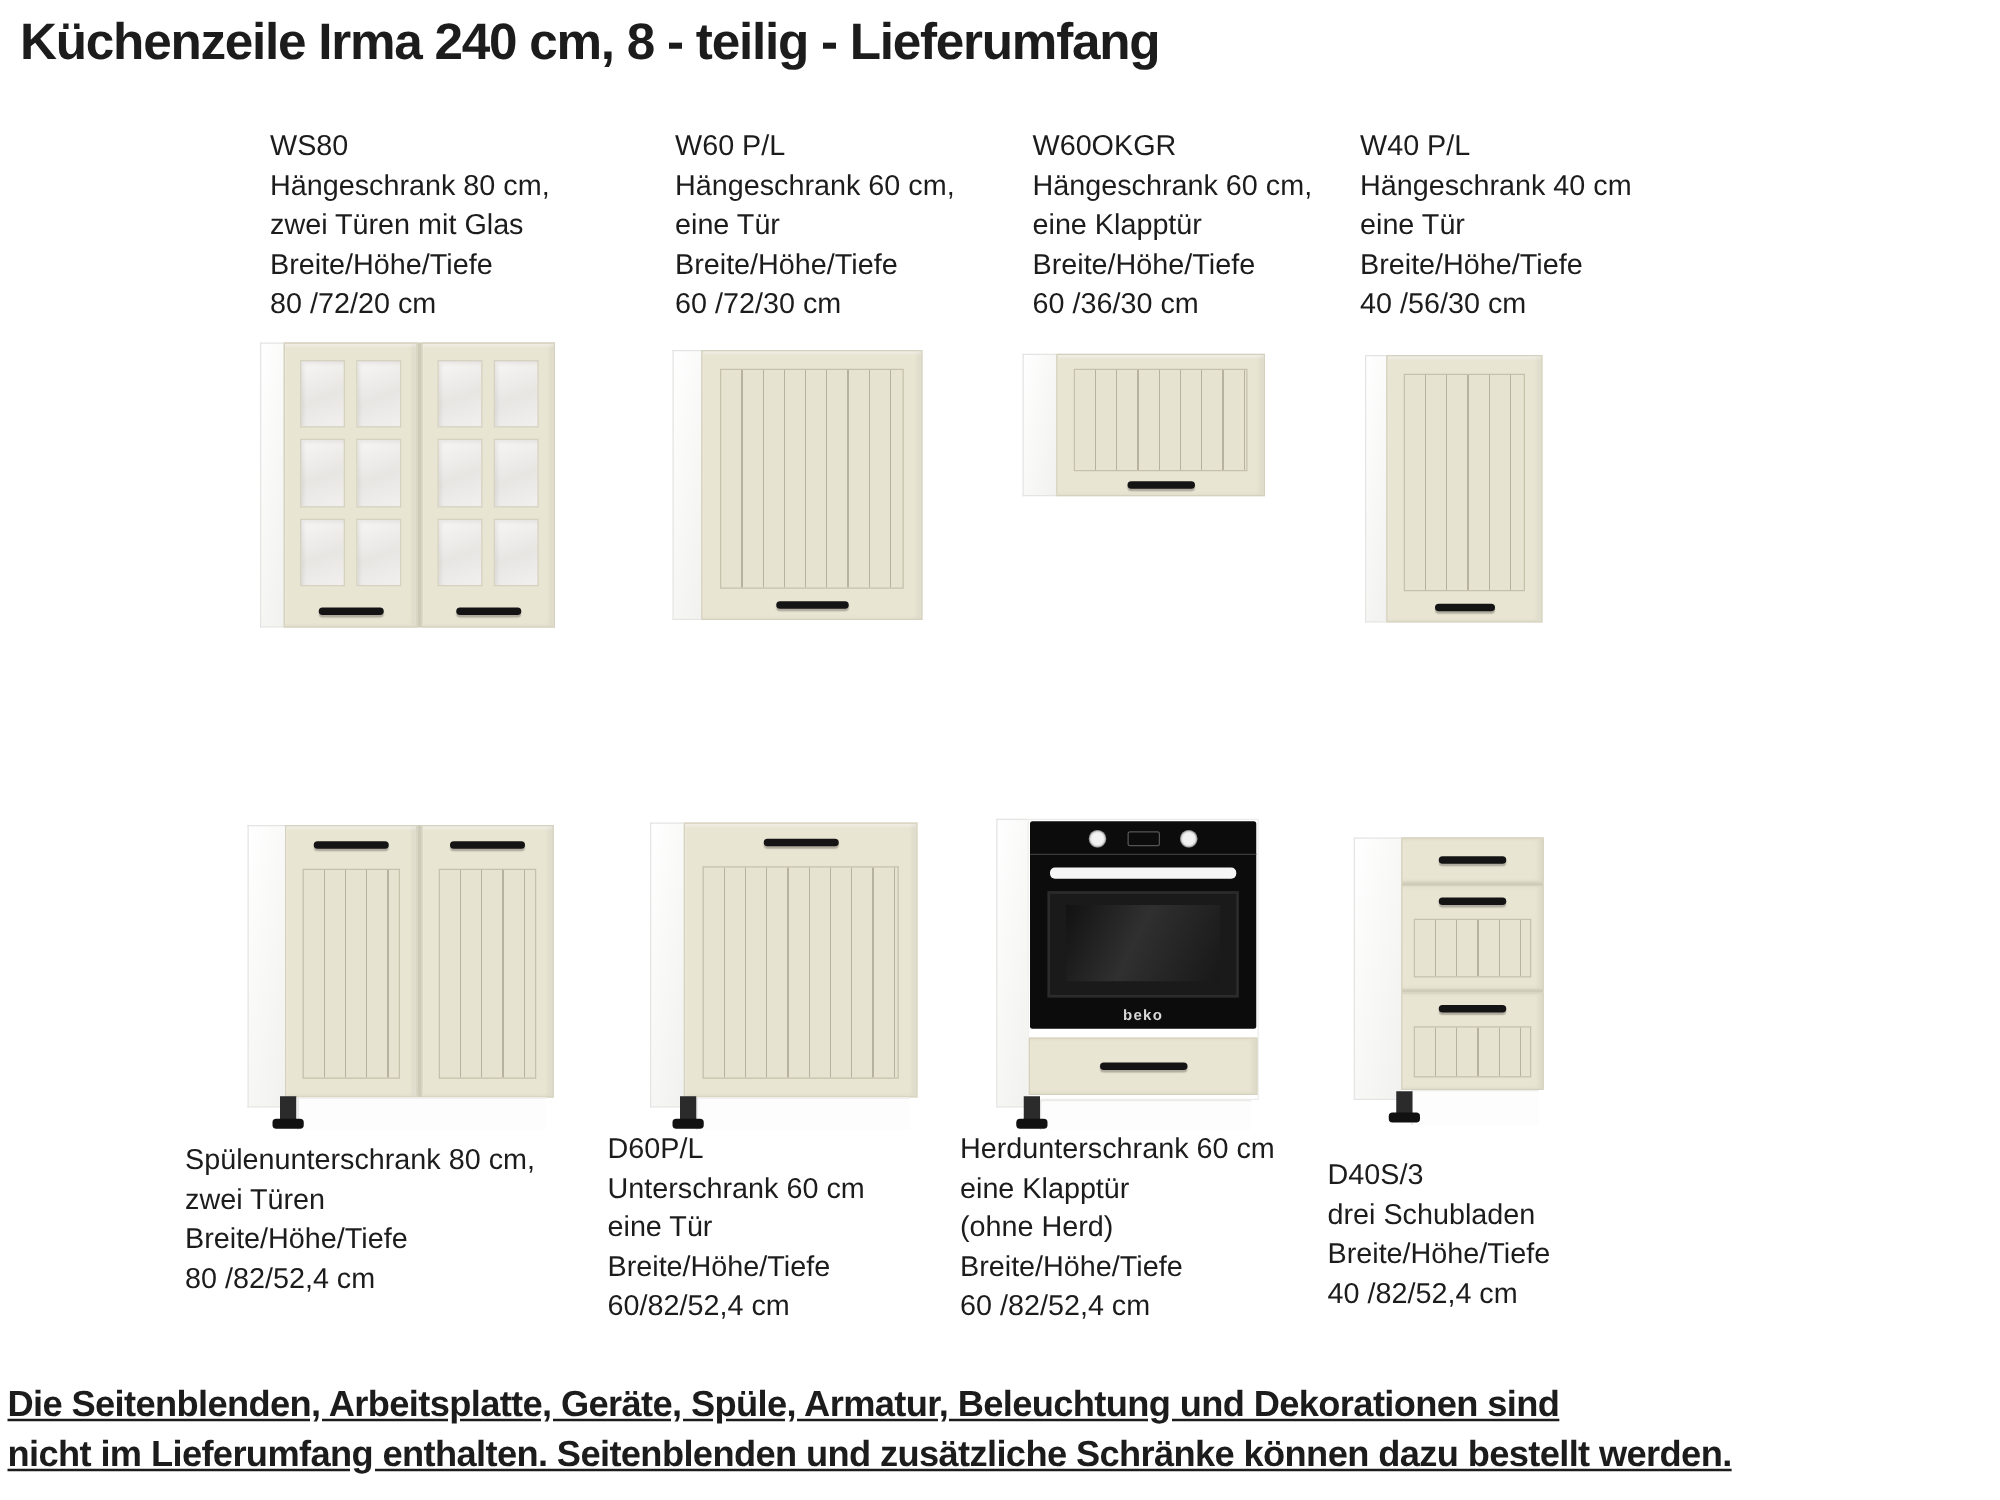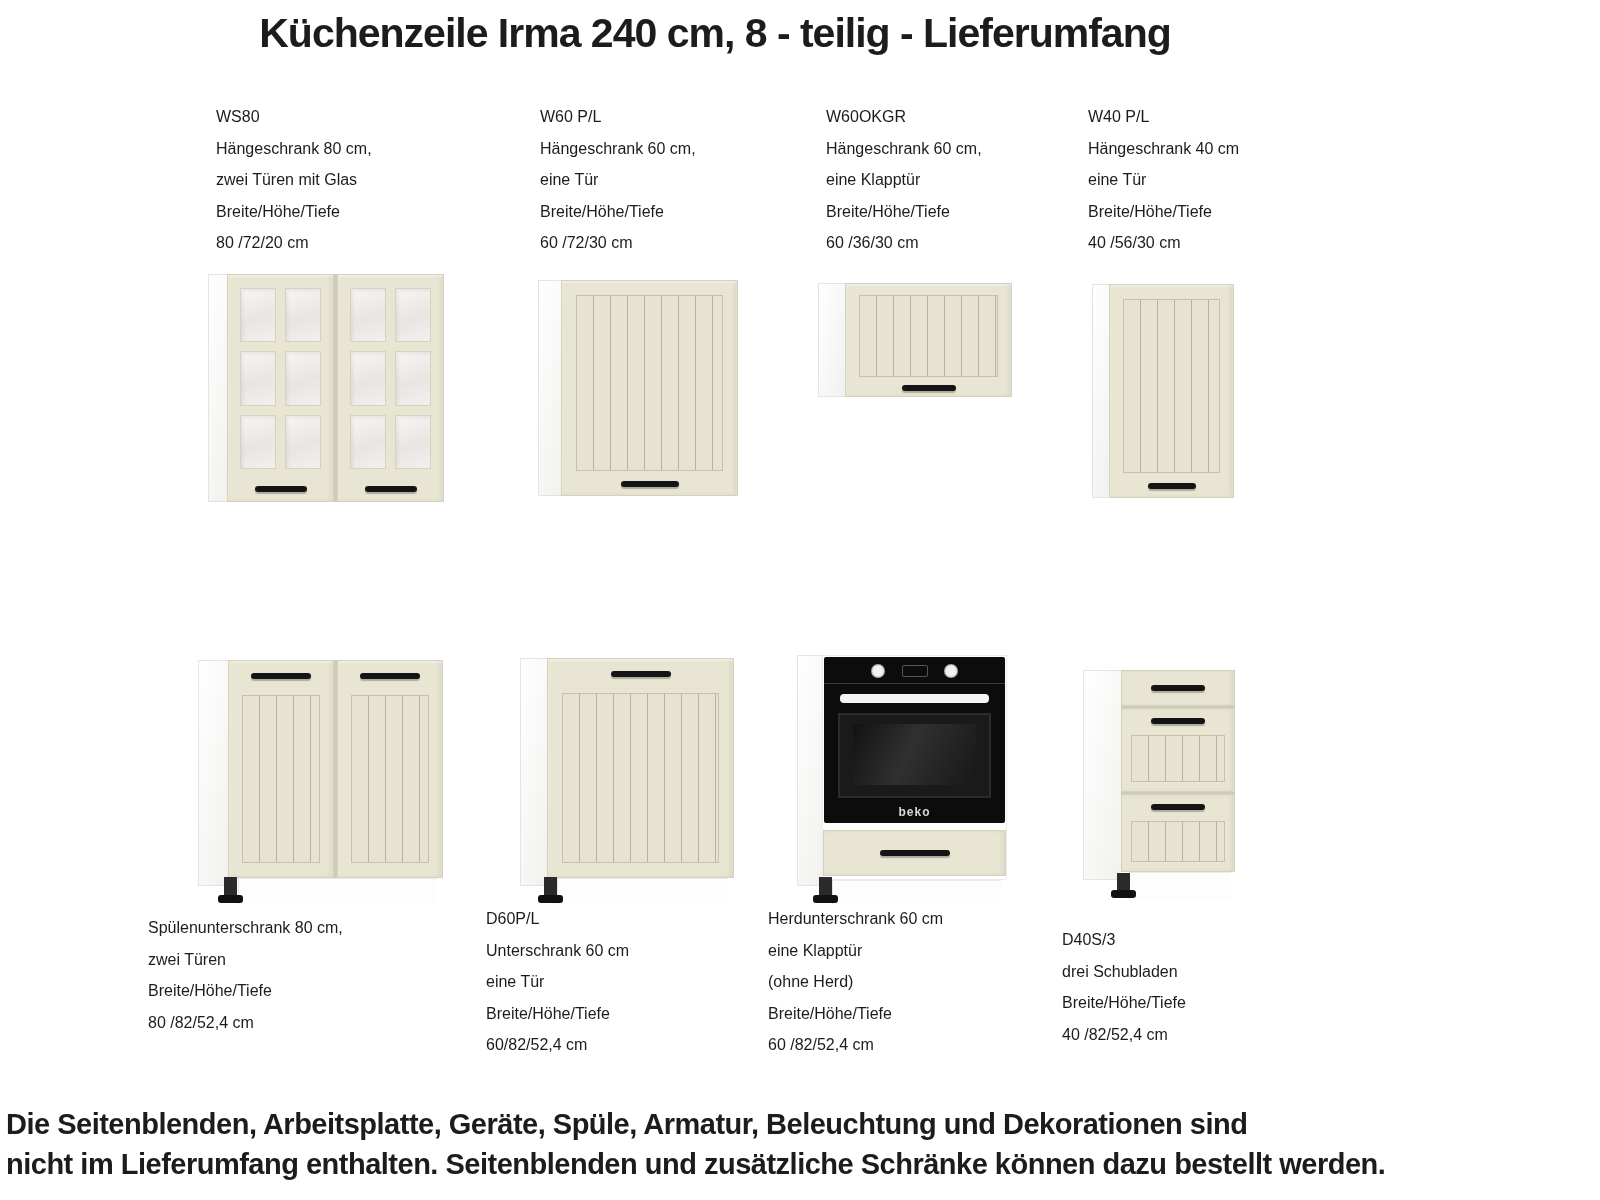--- a/index.html
+++ b/index.html
@@ -1,27 +1,27 @@
 <!DOCTYPE html>
 <html><head>
 <meta charset="utf-8">
 <style>
   * { box-sizing: border-box; }
   html,body { margin:0; padding:0; background:#fff; }
   body { font-family:"Liberation Sans", sans-serif; color:#1c1c1c; }
   .page { position:relative; width:1600px; height:1200px; background:#ffffff; overflow:hidden; }
 
-  .title { position:absolute; top:10px; left:0; width:1430px; text-align:center;
+  .title { position:absolute; top:10px; left:16px; width:1430px; 
            font-size:41px; font-weight:700; letter-spacing:-1px; }
 
-  .label { position:absolute; font-size:16px; line-height:31.5px; }
+  .label { position:absolute; font-size:23px; line-height:31.5px; }
   .desc  { white-space:pre-line; }
 
   .footer { position:absolute; left:6px; top:1104px; width:1580px;
-            font-size:29px; font-weight:700; line-height:40px; letter-spacing:-0.5px; }
+            font-size:29px; font-weight:700; line-height:40px; letter-spacing:-0.5px;text-decoration:underline; }
 
   
   .cab   { position:absolute; }
   .side  { position:absolute; top:0; bottom:0; left:0;
            background:linear-gradient(100deg,#ffffff 0%,#f1f1ef 100%);
            border:1px solid #e4e4e2; border-right:none; }
   .front { position:absolute; top:0; bottom:0; right:0; }
   .gap-bg{ background:#cfcbb9; }
   .door  { position:absolute; background:#e9e5d3; border:1px solid #d5d1bf;
            box-shadow:inset -3px 0 4px rgba(0,0,0,0.05), inset 0 2px 2px rgba(255,255,255,0.5); }

